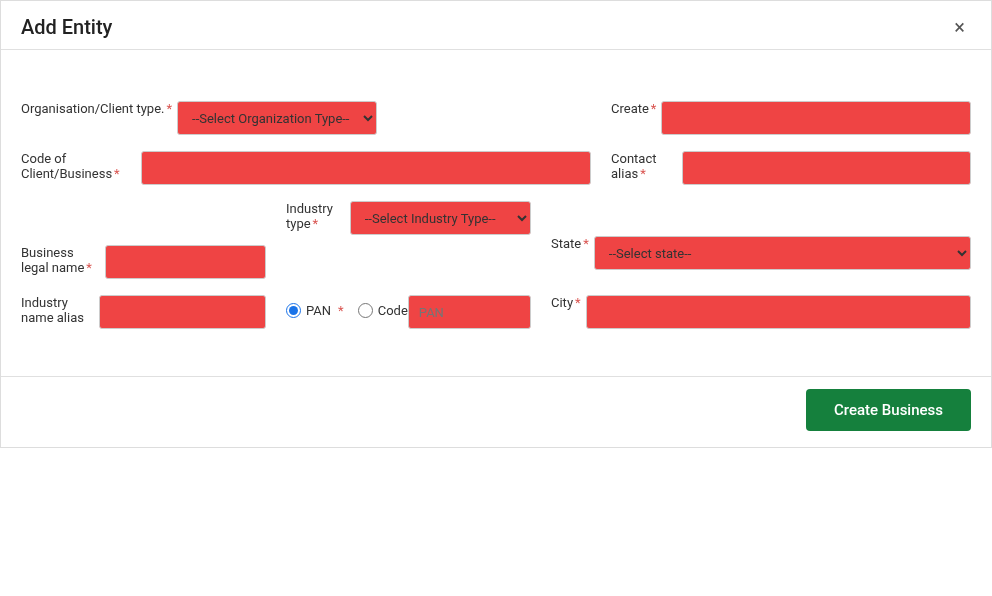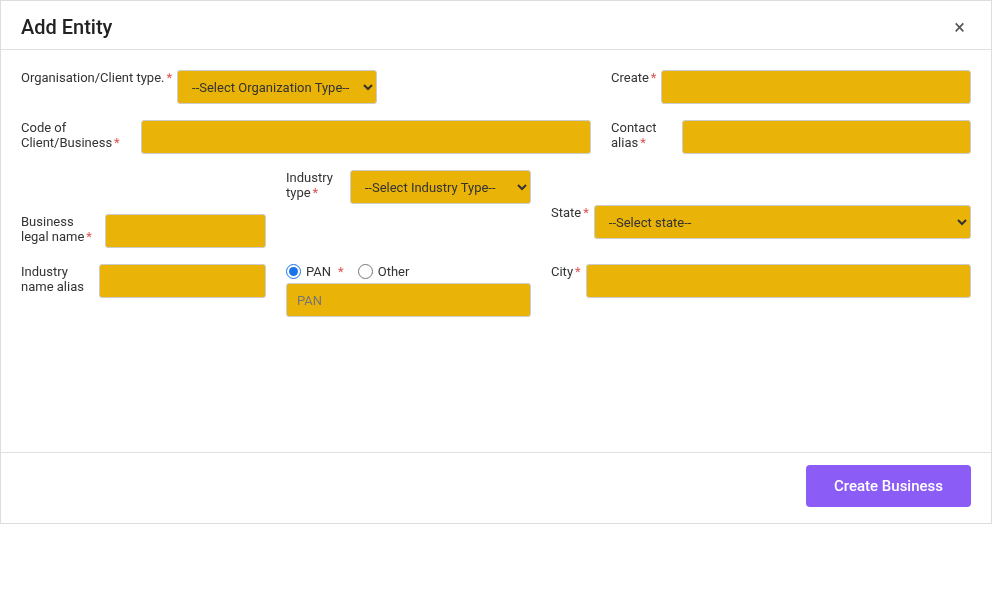--- a/index.html
+++ b/index.html
@@ -11,26 +11,27 @@
 
     body {
       width: 992px;
       height: 596px;
       background: #fff;
       overflow: hidden;
     }
 
     .modal {
       width: 992px;
-      height: 524px;
+      height: 448px;
       background: #fff;
       border: 1px solid #ddd;
       display: flex;
       flex-direction: column;
       padding: 0;
+      gap: 31px;
     }
 
     .modal-header {
       display: flex;
       align-items: center;
       justify-content: space-between;
       padding: 14px 20px 10px 20px;
       border-bottom: 1px solid #e0e0e0;
     }
 
@@ -79,21 +80,21 @@
     }
 
     .form-control {
       height: 34px;
       border: 1px solid #ccc;
       border-radius: 3px;
       padding: 5px 10px;
       font-size: 13px;
       color: #333;
       outline: none;
-      background: #eab308;
+      background: #ef4444;
     }
 
     select.form-control {
       appearance: auto;
     }
 
     .col-full {
       width: 100%;
     }
 
@@ -169,34 +170,34 @@
 
     .radio-option input[type="radio"] {
       accent-color: #1a73e8;
       width: 15px;
       height: 15px;
       cursor: pointer;
     }
 
     .pan-city-col {
       display: flex;
-      flex-direction: column;
+      flex-direction: row;
       gap: 0;
     }
 
     .modal-footer {
       display: flex;
       justify-content: flex-end;
       align-items: center;
       padding: 12px 20px 16px 20px;
       border-top: 1px solid #e0e0e0;
     }
 
     .btn-create {
-      background-color: #8b5cf6;
+      background-color: #15803d;
       color: #fff;
       border: none;
       border-radius: 4px;
       padding: 12px 28px;
       font-size: 15px;
       font-weight: 500;
       cursor: pointer;
     }
   </style>
 </head>
@@ -271,21 +272,21 @@
       </div>
       <div class="form-group row4-2 pan-city-col">
         <div class="radio-group">
           <label class="radio-option">
             <input type="radio" name="pan_other" checked="" style="">
             <span>PAN</span>
               <span class="required">*</span>
           </label>
           <label class="radio-option">
             <input type="radio" name="pan_other" style="">
-            <span>Other</span>
+            <span>Code</span>
           </label>
         </div>
         <input type="text" class="form-control col-full" placeholder="PAN" style="">
       </div>
       <div class="form-group row4-3">
         <label>
           <span>City</span><span class="required">*</span>
         </label>
         <input type="text" class="form-control col-full" style="">
       </div>

